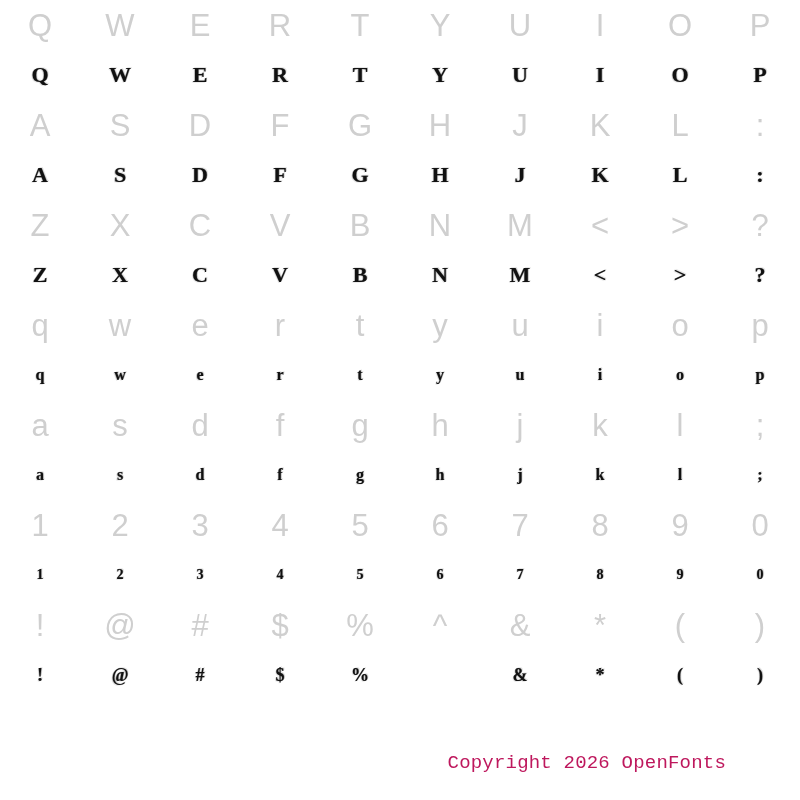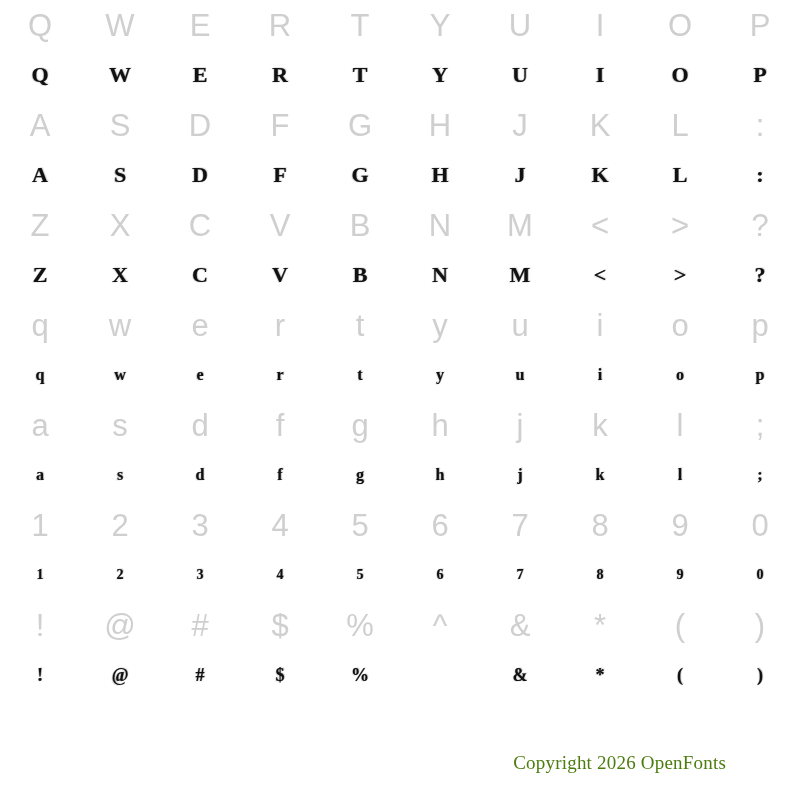--- a/index.html
+++ b/index.html
@@ -64,23 +64,23 @@
       0.5px 0.4px 0 rgba(0,0,0,0.35),
       -0.6px -0.5px 0 rgba(0,0,0,0.22),
       1.2px -0.8px 0 rgba(0,0,0,0.10),
       -1.1px 1.0px 0 rgba(0,0,0,0.08);
   }
 
   #footer {
     position: absolute;
     right: 74px;
     bottom: 26px;
-    font-family: Liberation Serif, serif;
+    font-family: Liberation Mono, monospace;
     font-size: 19px;
-    color: #4d7c0f;
+    color: #be185d;
     letter-spacing: 0.2px;
   }
 </style>
 </head>
 <body>
 
 <div id="keymap">
     <div class="key-row row-ref">
       <div class="key-cell">Q</div>
       <div class="key-cell">W</div>

